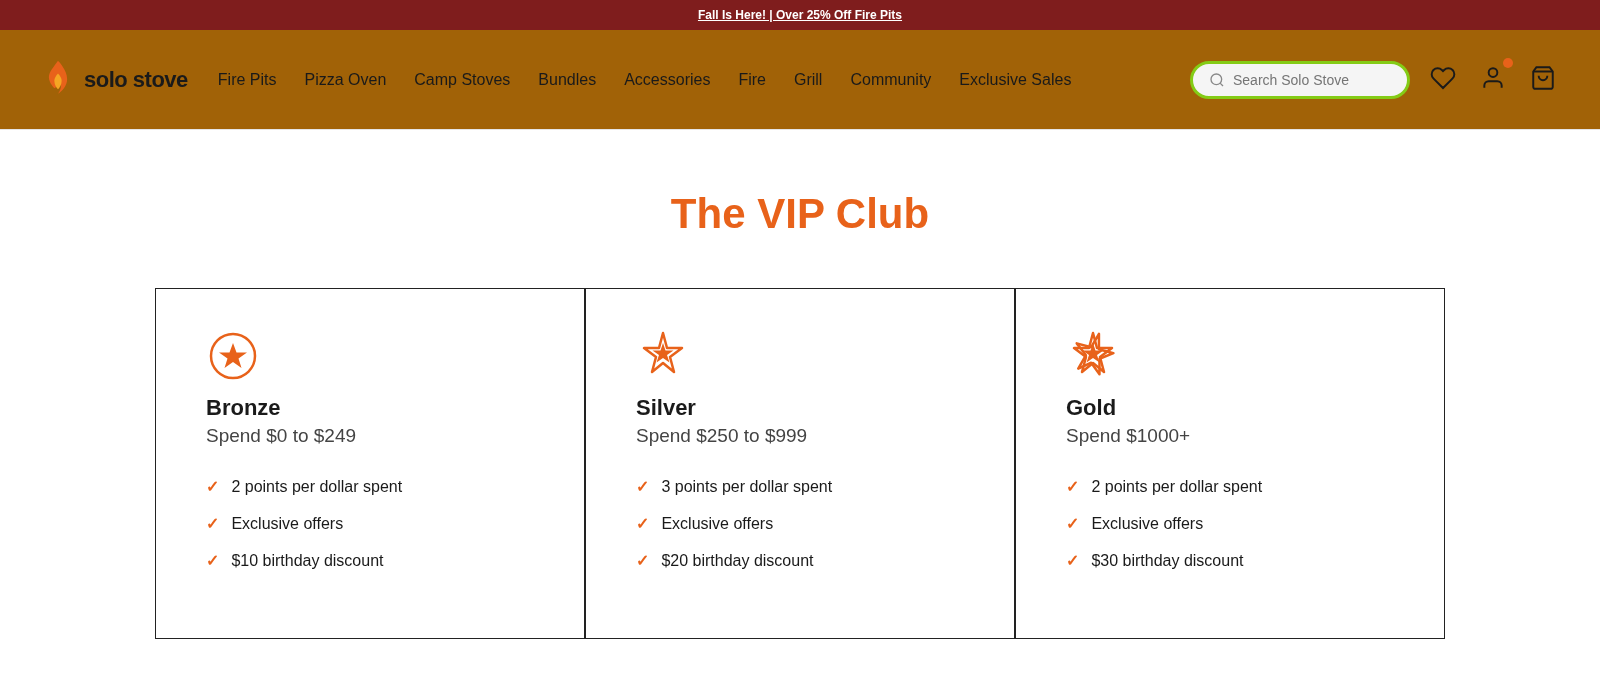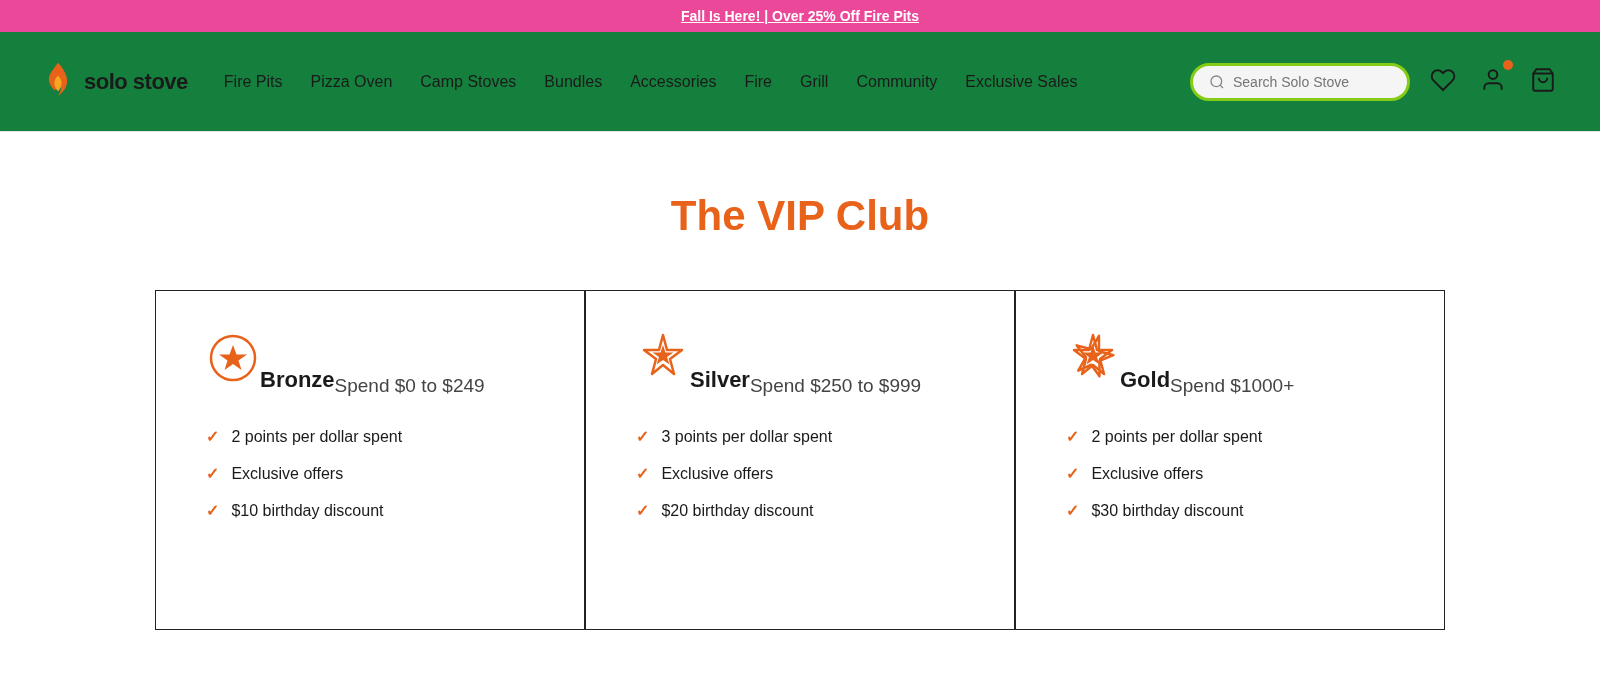--- a/index.html
+++ b/index.html
@@ -1,40 +1,40 @@
 <!DOCTYPE html>
 <html><head>
   <meta charset="utf-8">
   <style>
     * { margin: 0; padding: 0; box-sizing: border-box; }
     body { font-family: -apple-system, BlinkMacSystemFont, 'Segoe UI', sans-serif; background: #f5f5f5; min-width: 1600px; }
 
     
     .announcement-bar {
-      background: #ec4899;
+      background: #7f1d1d;
       color: #fff;
       text-align: center;
       padding: 8px 16px;
-      font-size: 14px;
+      font-size: 12px;
     }
     .announcement-bar a {
       color: #fff;
       text-decoration: underline;
       font-weight: 700;
     }
 
     
     .header {
-      background: #15803d;
+      background: #a16207;
       border-bottom: 1px solid #e5e5e5;
       padding: 0 40px;
       display: flex;
       align-items: center;
       height: 100px;
-      gap: 26px;
+      gap: 20px;
     }
 
     .logo {
       display: flex;
       align-items: center;
       gap: 8px;
       text-decoration: none;
       flex-shrink: 0;
       margin-right: 10px;
     }
@@ -150,22 +150,22 @@
       padding: 40px 50px 50px;
       width: 430px;
       min-height: 340px;
       display: flex;
       flex-direction: column;
       align-items: flex-start;
     }
 
     .tier-card-header {
       display: flex;
-      flex-direction: row;
-      align-items: flex-end;
+      flex-direction: column;
+      align-items: flex-start;
       width: 100%;
       margin-bottom: 30px;
     }
 
     .tier-icon {
       width: 54px;
       height: 54px;
       margin-bottom: 12px;
     }
 

